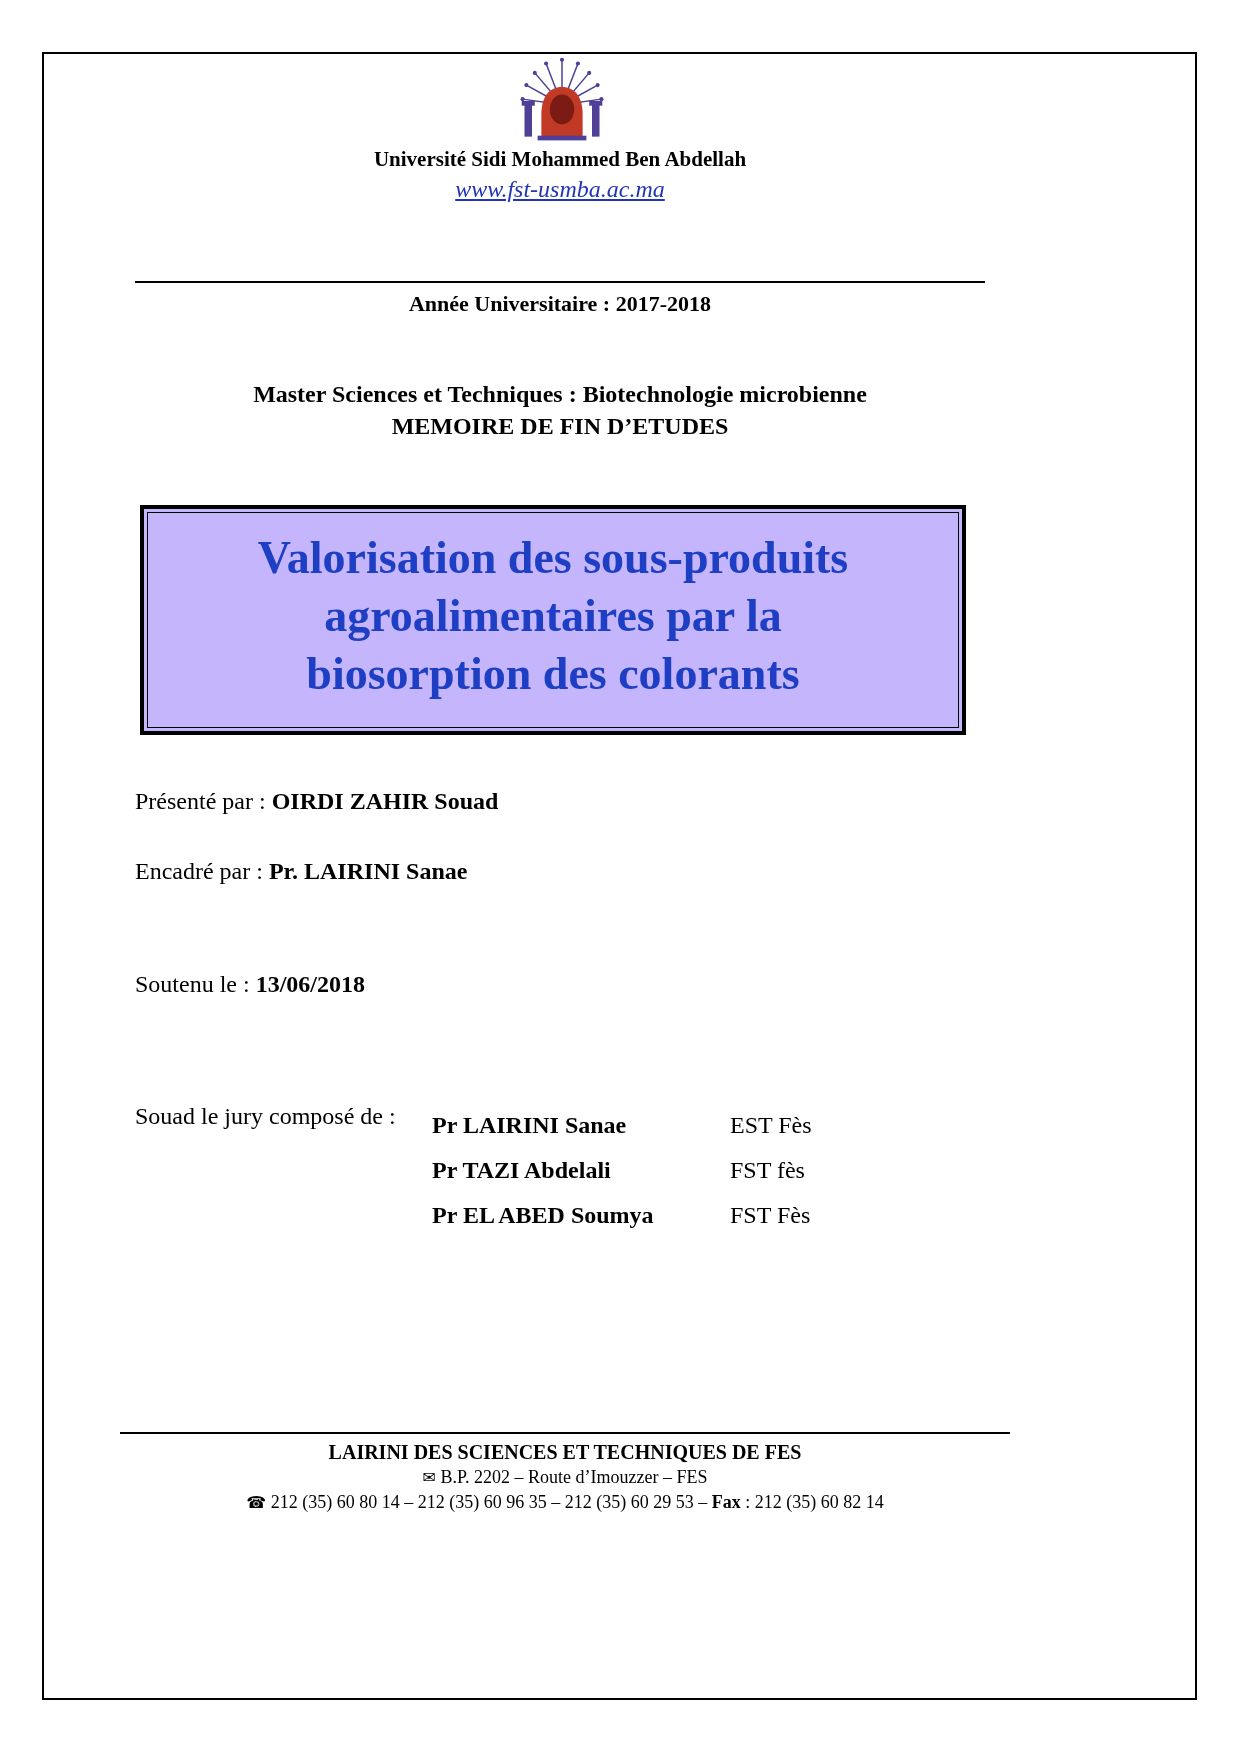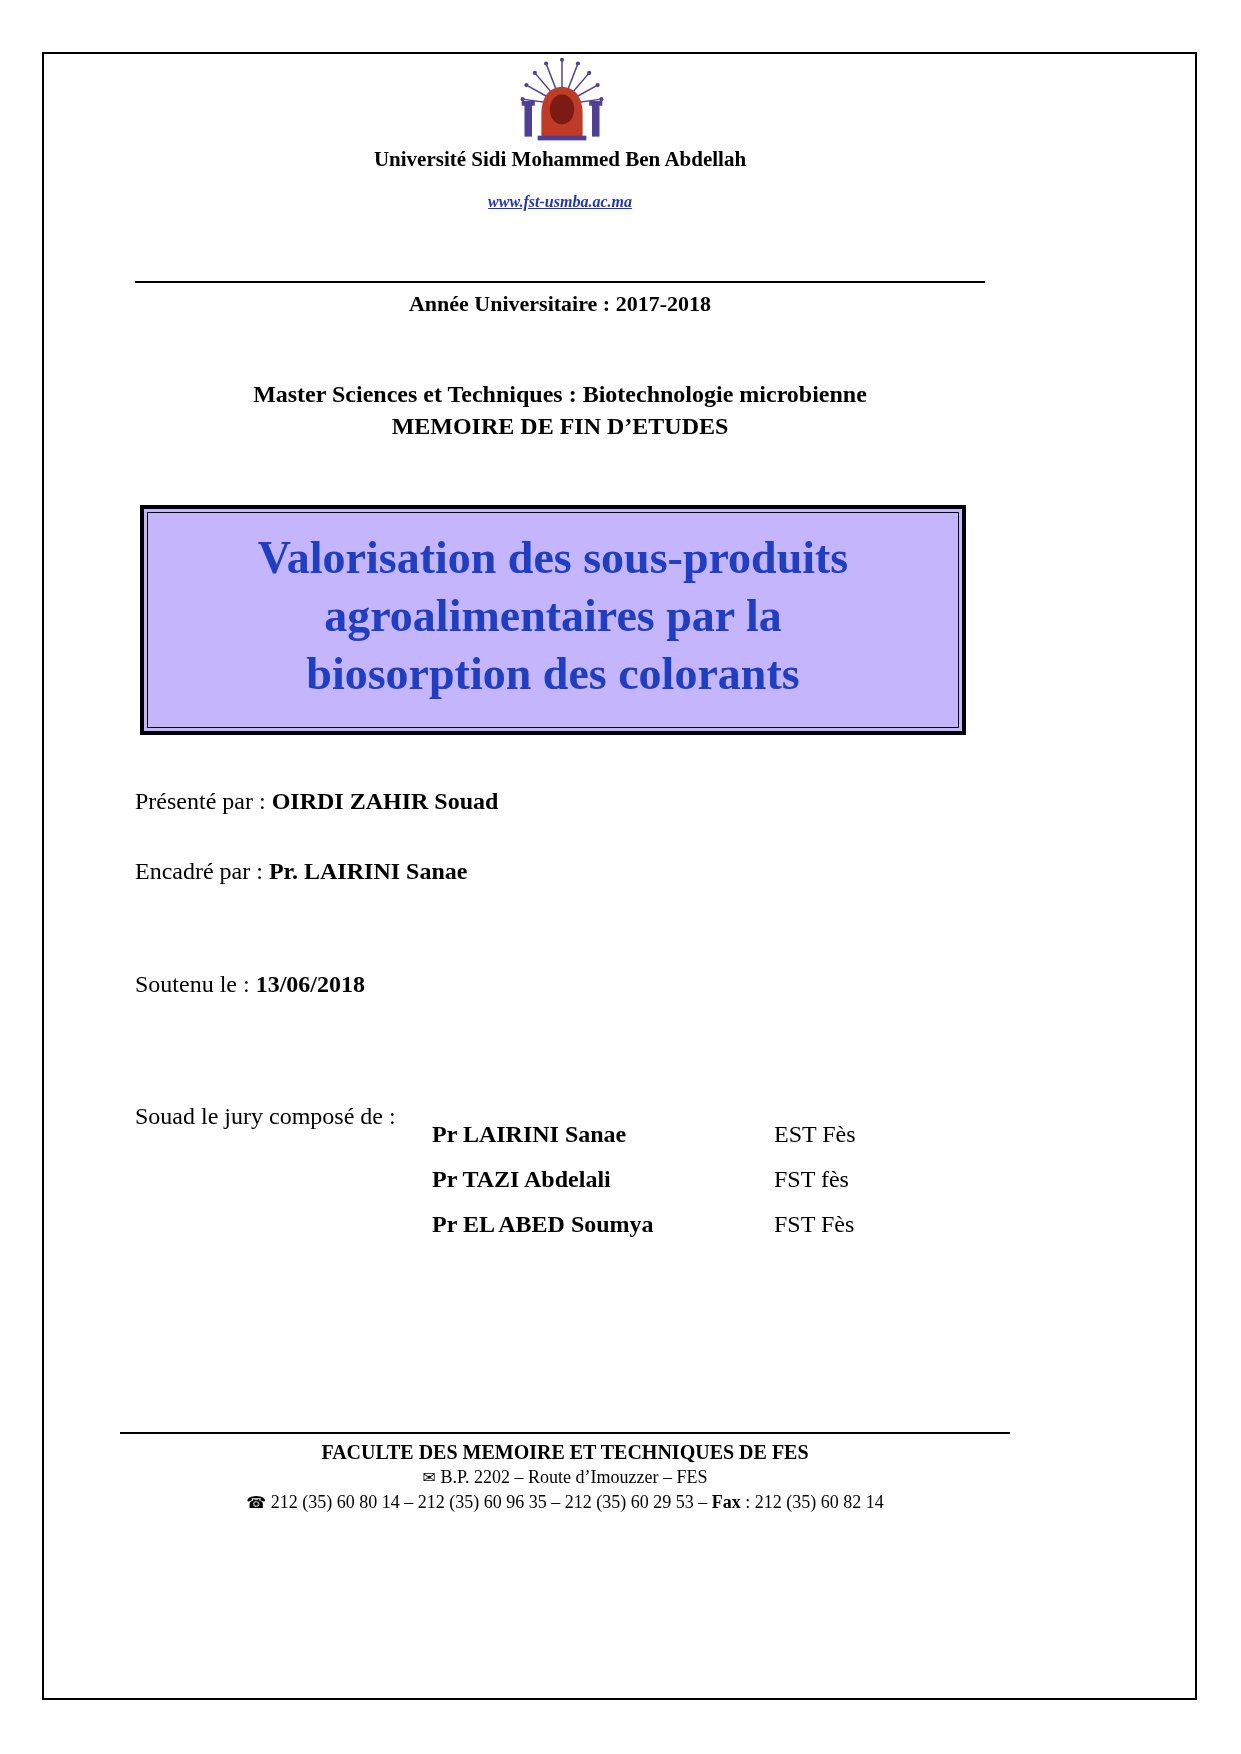--- a/index.html
+++ b/index.html
@@ -14,36 +14,36 @@
   }
   .frame {
     position:absolute; left:42px; top:52px;
     width:1155px; height:1648px;
     border:2px solid #000;
     box-sizing:border-box;
   }
   .logo-wrap { position:absolute; top:56px; left:514px; width:96px; height:90px; text-align:center; }
   .header-text { position:absolute; top:146px; left:135px; width:850px; text-align:center; }
   .univ-line { font-size:21px; font-weight:bold; line-height:27px; }
-  .website { display:inline-block; margin-top:20px; font-size:16px; font-weight:bold; font-style:italic; text-decoration:underline; cursor:pointer; }
+  .website { display:inline-block; margin-top:3px; font-size:24px; font-weight:normal; font-style:italic; text-decoration:underline; cursor:pointer; }
   .rule-top { position:absolute; top:281px; left:135px; width:850px; border-top:2px solid #000; }
   .year { position:absolute; top:291px; left:135px; width:850px; text-align:center; font-size:22px; font-weight:bold; }
   .program-block { position:absolute; top:378px; left:135px; width:850px; text-align:center; font-size:24px; font-weight:bold; line-height:32px; }
   .title-box { position:absolute; top:505px; left:140px; width:826px; box-sizing:border-box; border:4px solid #000; padding:3px; background:#c4b5fd; }
   .title-box-inner { border:1.5px solid #000; padding:16px 10px 24px 10px; }
   .thesis-title { margin:0; text-align:center; font-size:46px; line-height:58px; font-weight:bold; }
   .body-line { position:absolute; left:135px; width:900px; font-size:24px; }
   .presented { top:788px; }
   .supervised { top:858px; }
   .defense { top:971px; }
   .b { font-weight:bold; }
   .jury { position:absolute; top:1103px; left:135px; width:900px; display:flex; align-items:flex-start; font-size:24px; }
   .jury-label { width:297px; flex:none; }
   .jury-rows { flex:1; }
-  .jury-row { display:flex; height:45px; align-items:flex-end;gap:44px; }
+  .jury-row { display:flex; height:45px; align-items:center; }
   .jury-name { width:298px; flex:none; font-weight:bold; }
   .jury-aff { }
   .footer { position:absolute; top:1432px; left:120px; width:890px; text-align:center; }
   .footer-rule { border-top:2px solid #000; margin-bottom:6px; }
   .footer-line1 { font-size:20px; font-weight:bold; line-height:25px; }
   .footer-line2, .footer-line3 { font-size:18px; line-height:24px; }
   .glyph { font-family:"DejaVu Sans", sans-serif; font-size:16px; }
 </style>
 </head>
 <body>
@@ -134,21 +134,21 @@
       </div>
       <div class="jury-row">
         <span class="jury-name">Pr EL ABED  Soumya</span>
         <span class="jury-aff">FST Fès</span>
       </div>
     </div>
   </div>
 
   <div class="footer">
     <div class="footer-rule"></div>
-    <div class="footer-line1">FACULTE DES MEMOIRE ET TECHNIQUES DE FES</div>
+    <div class="footer-line1">LAIRINI DES SCIENCES ET TECHNIQUES DE FES</div>
     <div class="footer-line2">
       <span class="glyph">✉</span><span> B.P. 2202 – Route d’Imouzzer – FES</span>
     </div>
     <div class="footer-line3">
       <span class="glyph">☎</span><span> 212 (35) 60 80 14 – 212 (35) 60 96 35 – 212 (35) 60 29 53 – </span><span class="b">Fax</span><span> : 212 (35) 60 82 14</span>
     </div>
   </div>
 </div>
 
 </body></html>

